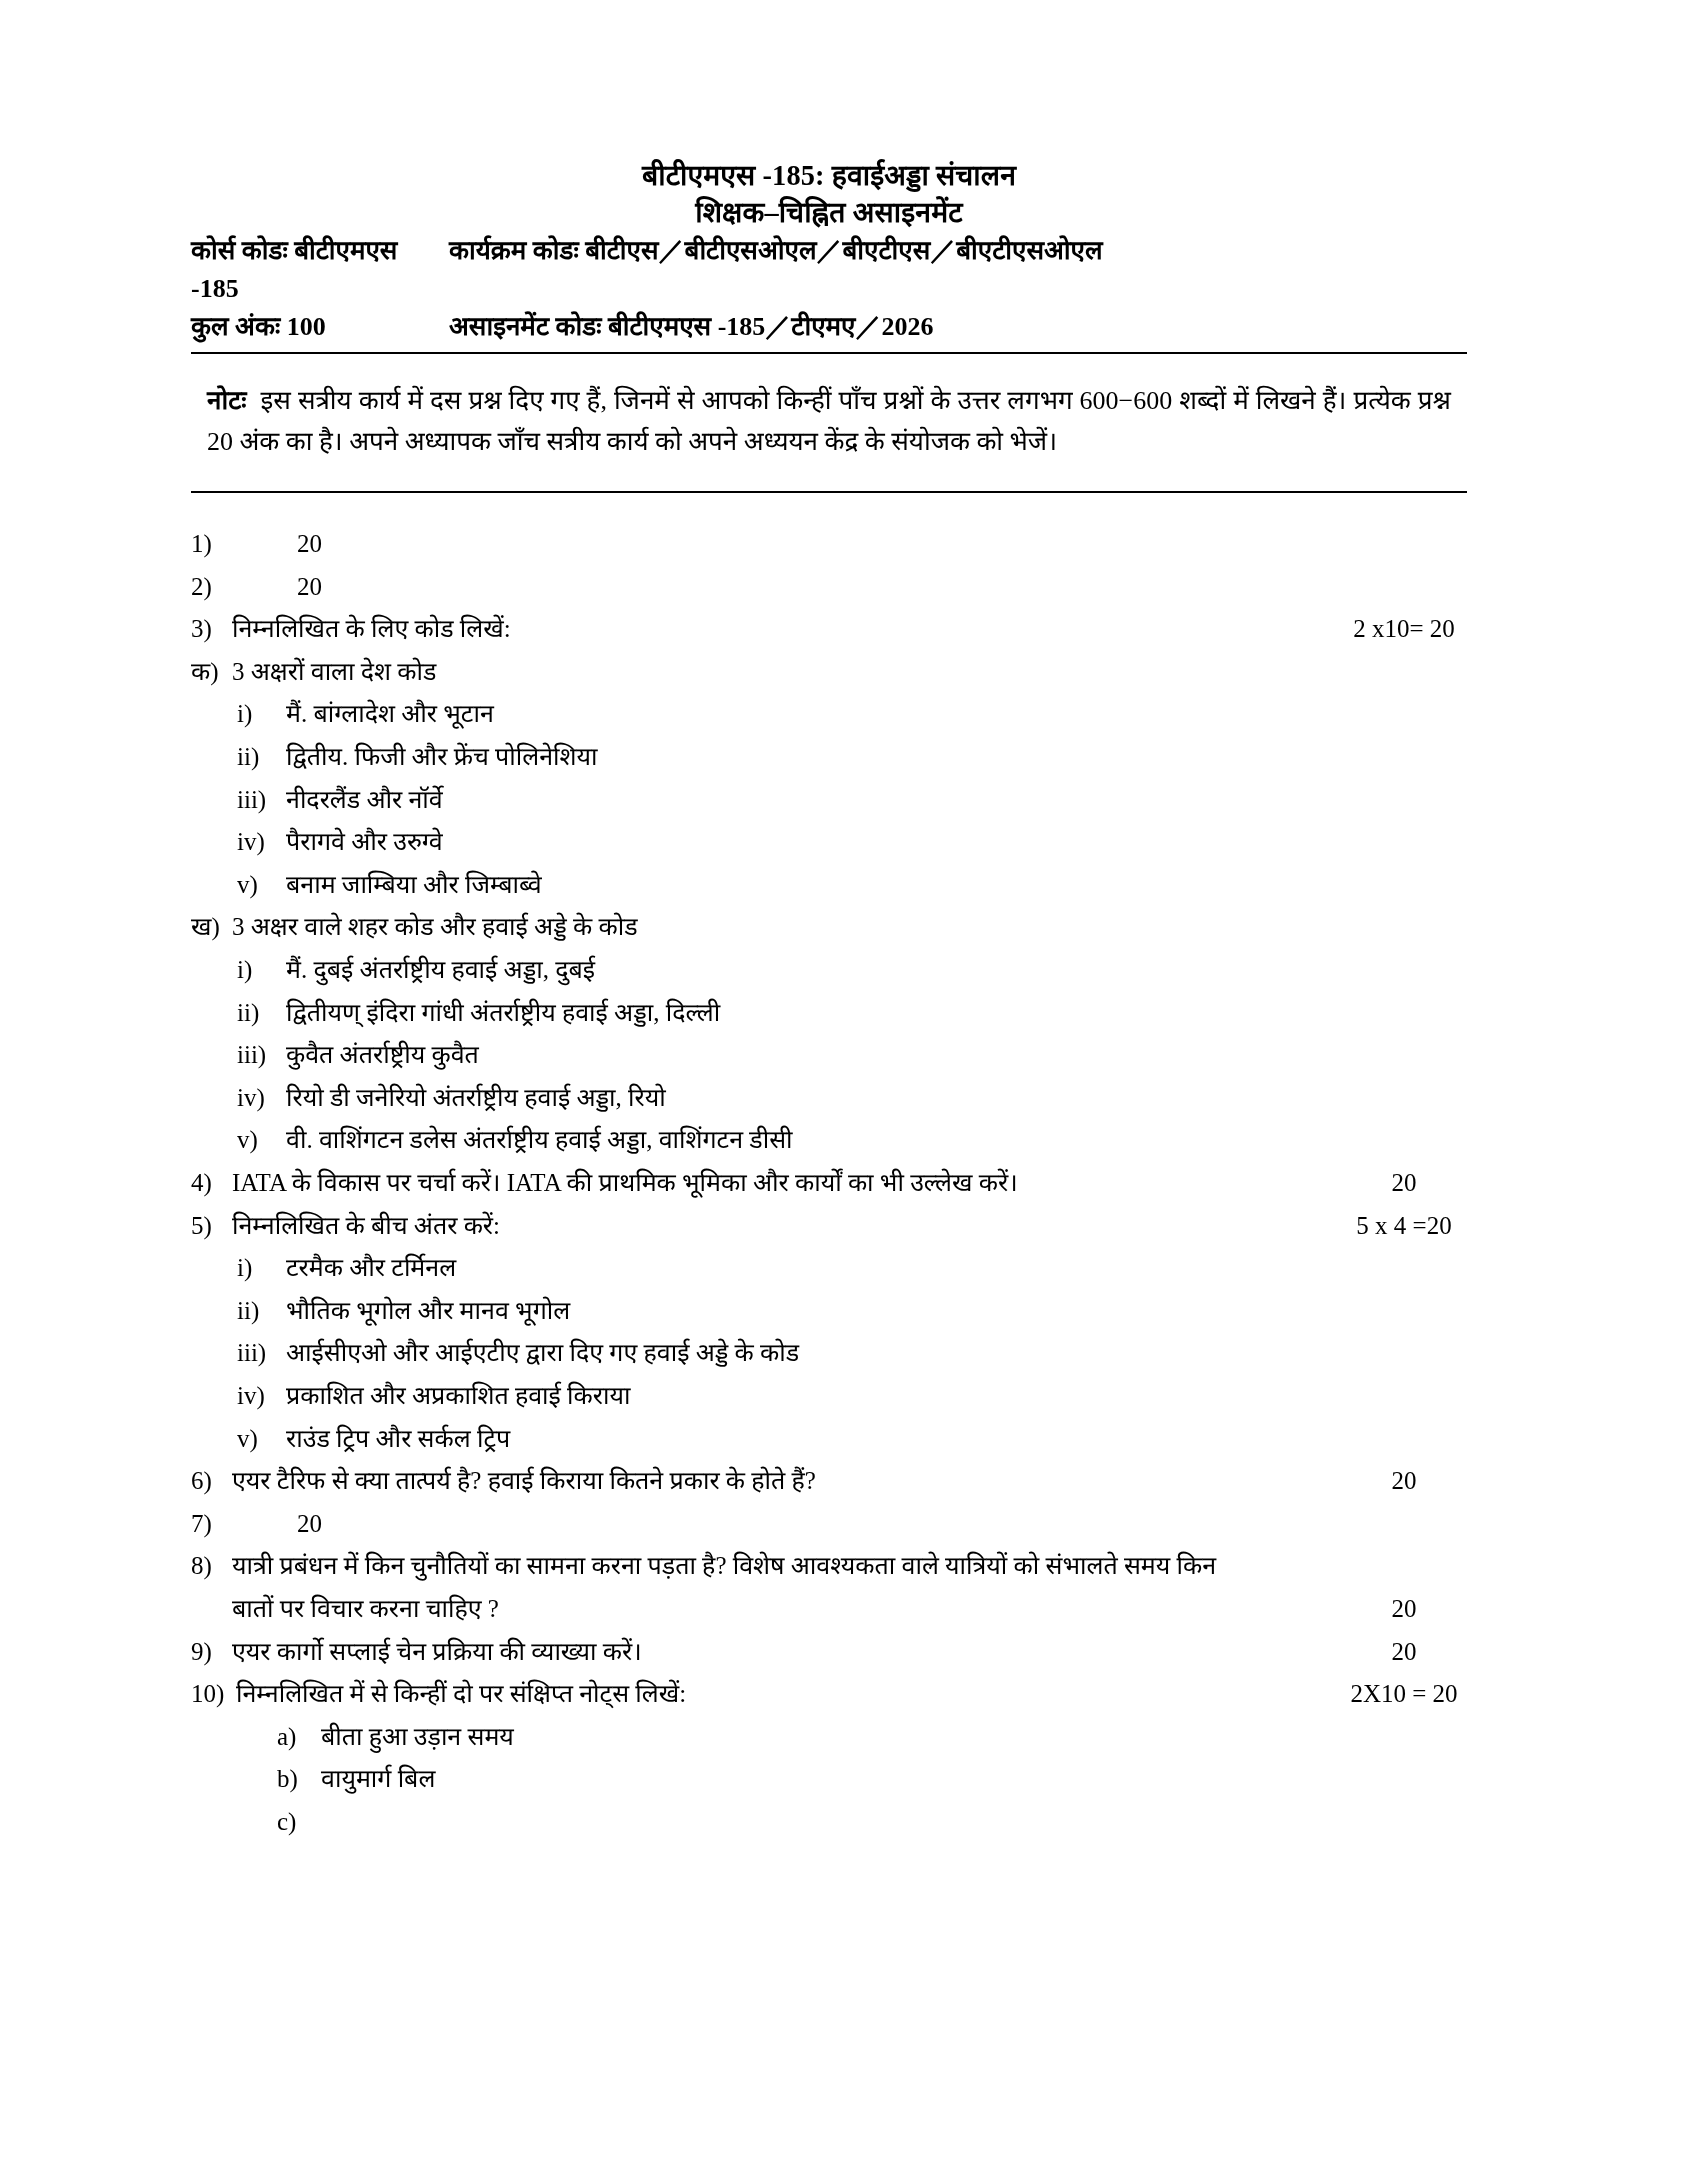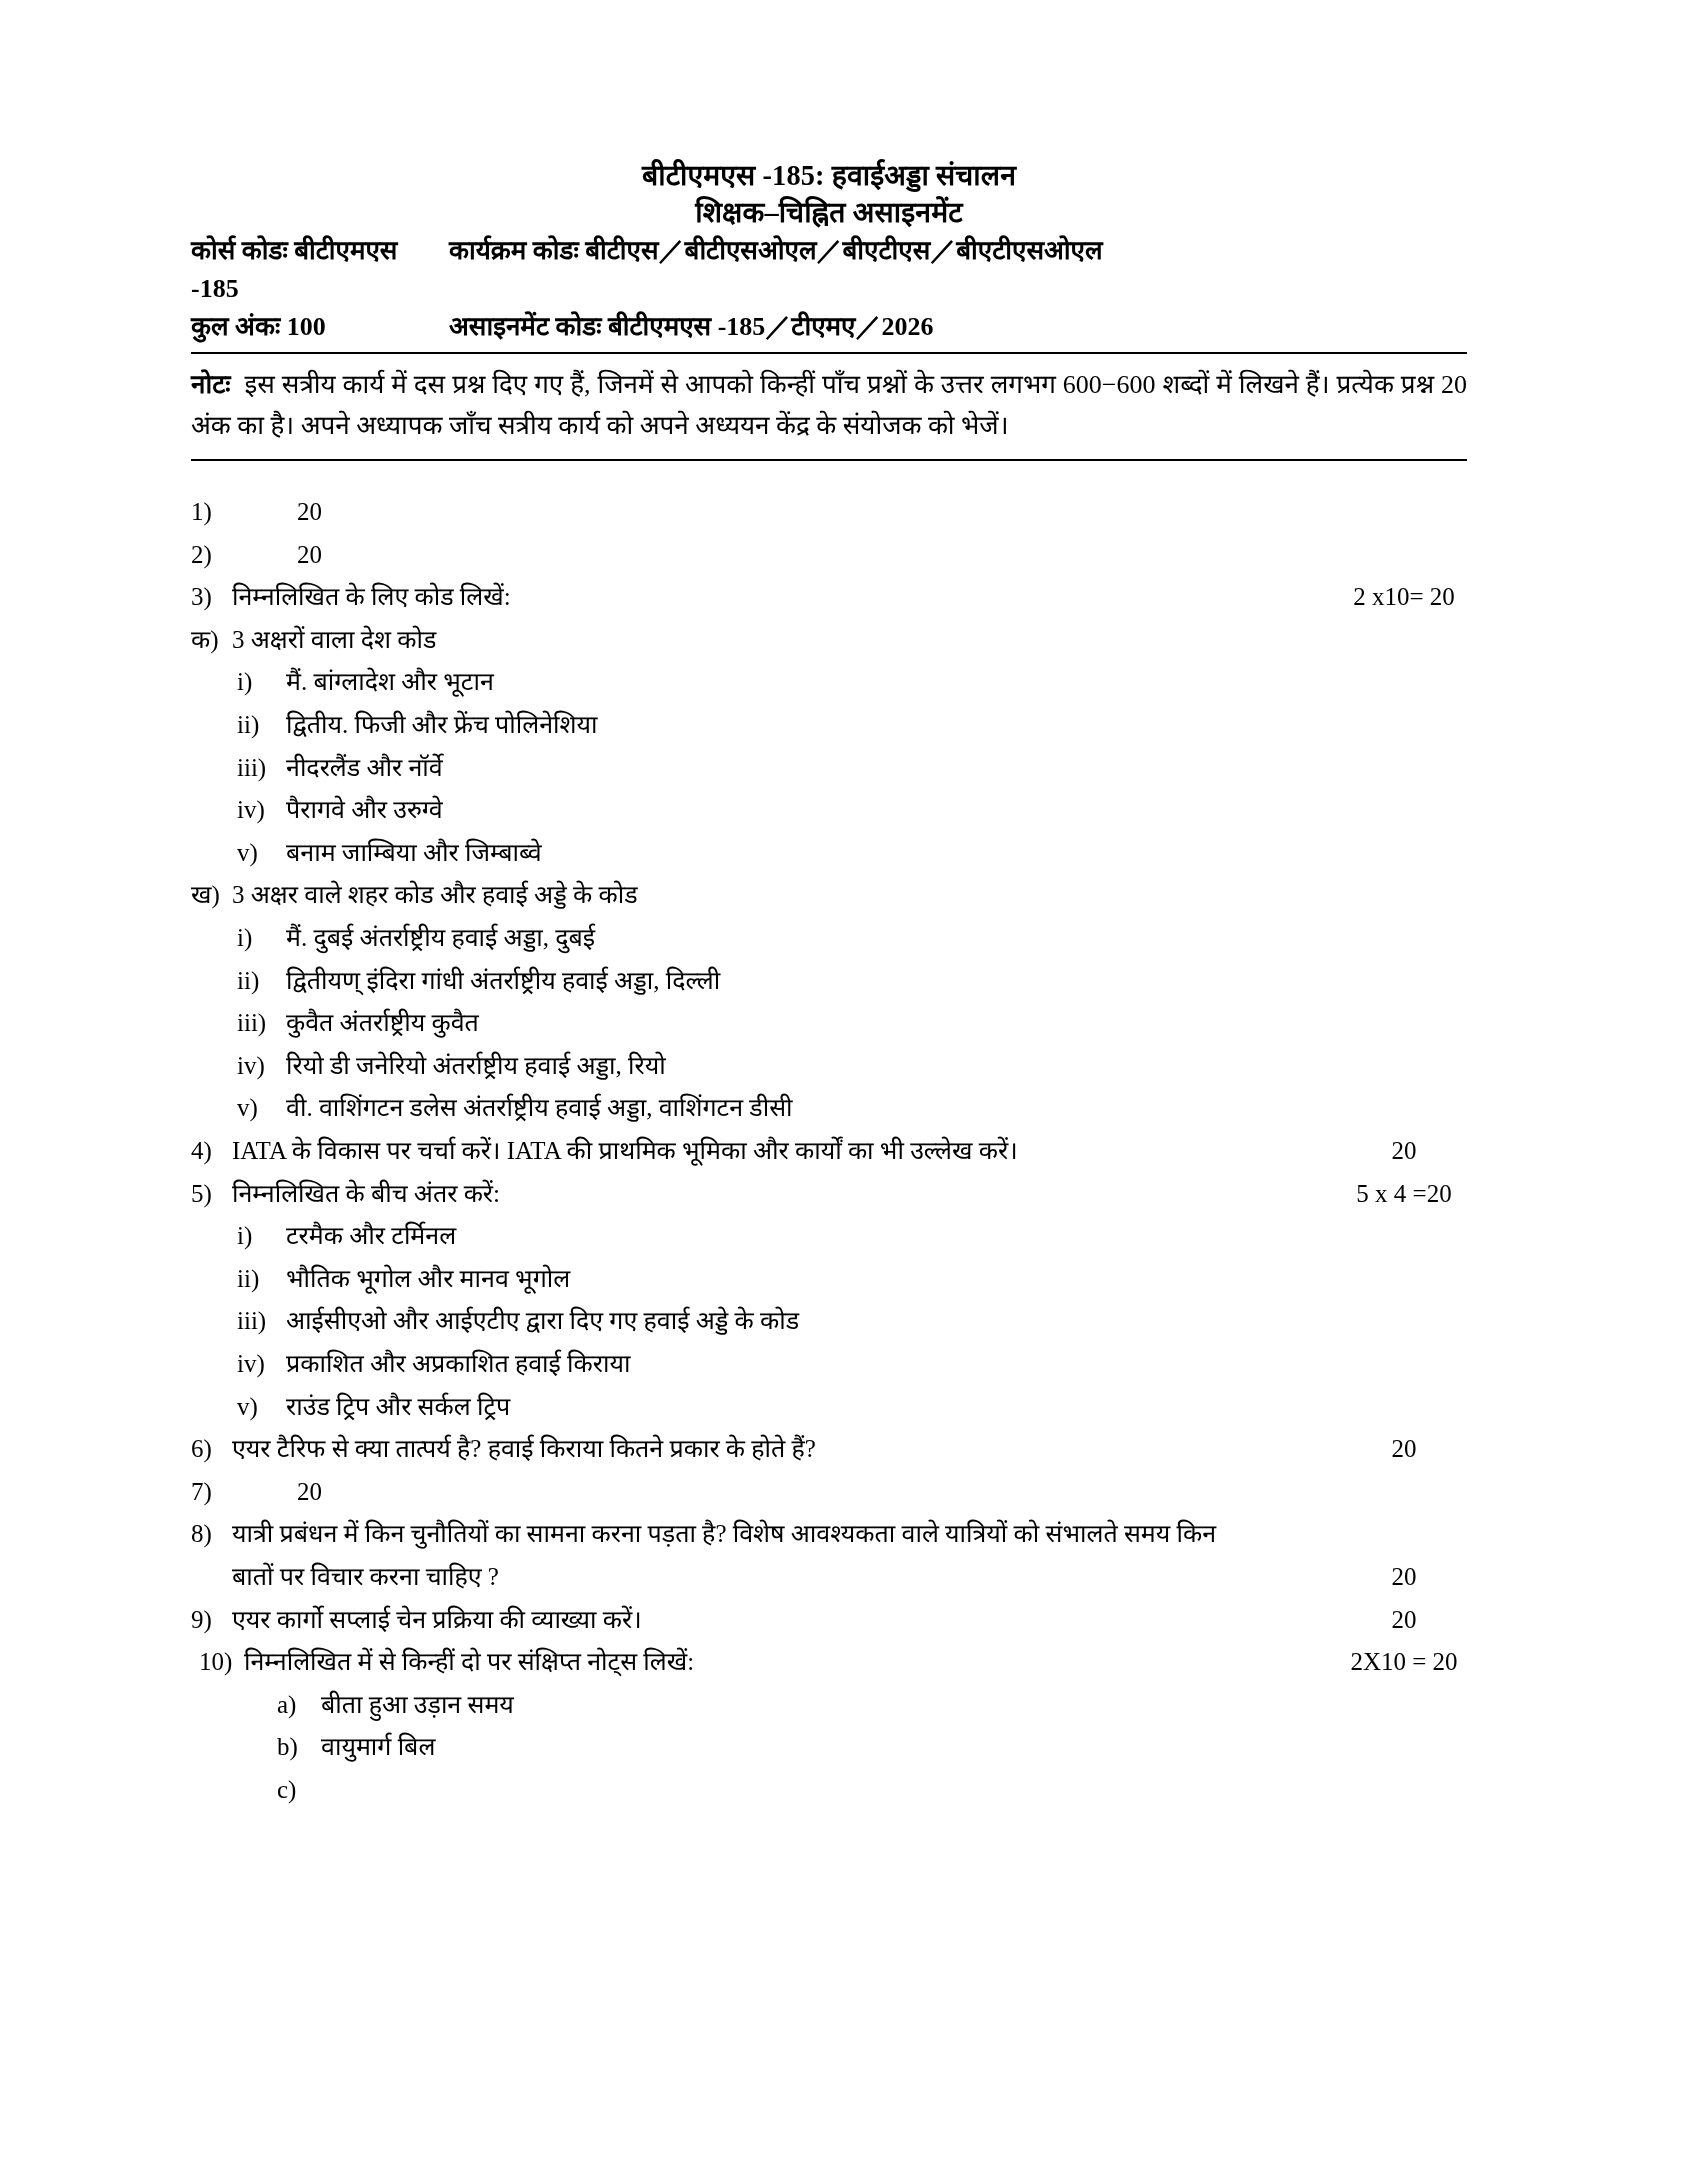--- a/index.html
+++ b/index.html
@@ -69,21 +69,21 @@
 
   
   .note-block {
     padding: 9.3px 0 6.6px 0;
   }
   .note-para {
     font-size: 26px;
     line-height: 1.58;
     text-align: justify;
     text-justify: inter-word;
-    margin: 0;
+    margin: 16px;
   }
   .note-label {
     font-weight: bold;
   }
 
   
   .questions {
     margin-top: 32px;
     font-size: 25px;
   }
@@ -95,21 +95,20 @@
   }
   .q-num {
     flex: 0 0 41px;
     width: 41px;
     text-align: left;
     white-space: nowrap;
   }
   .q-num.wide {
     flex: 0 0 45px;
     width: 45px;
-    margin-left: 8px;
   }
   .q-text {
     flex: 1 1 auto;
     padding-right: 16px;
   }
   .q-marks {
     flex: 0 0 126px;
     width: 126px;
     text-align: center;
     white-space: nowrap;

